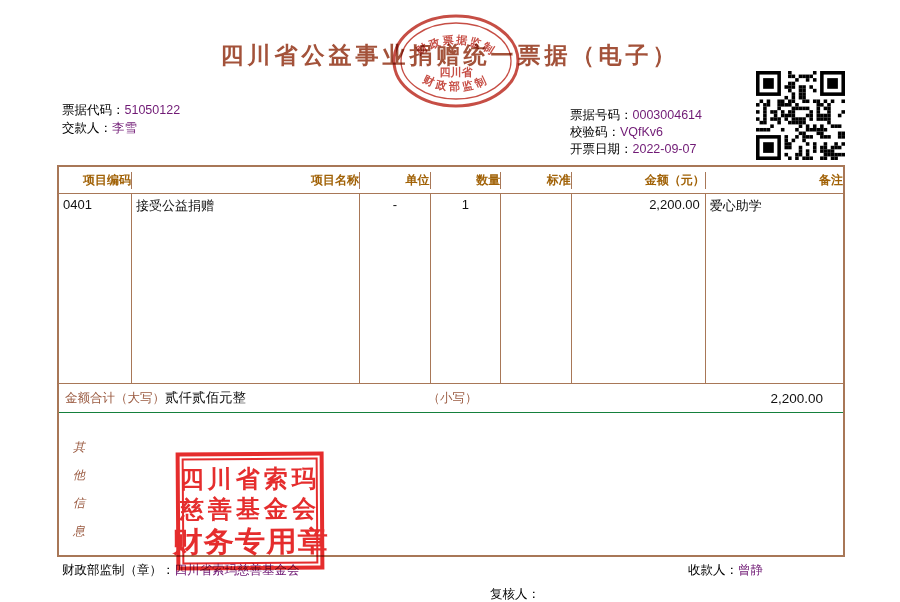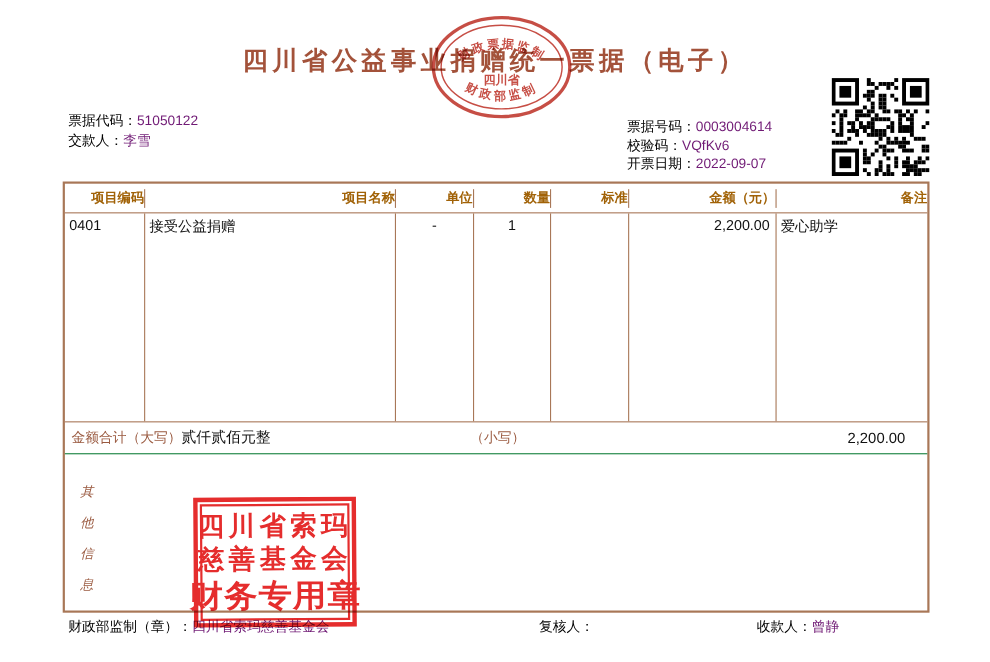--- a/index.html
+++ b/index.html
@@ -50,21 +50,21 @@
         border:4px solid #e31d1d;box-sizing:border-box;padding:2px;
         mix-blend-mode:multiply;opacity:.93;transform:rotate(-.4deg);}
   .seal-inner{width:100%;height:100%;border:2px solid #e31d1d;box-sizing:border-box;
               display:flex;flex-direction:column;justify-content:space-evenly;align-items:center;}
   .seal-line{color:#e31d1d;font-weight:bold;font-size:24px;letter-spacing:4px;
              line-height:1;white-space:nowrap;font-family:"Liberation Sans",sans-serif;}
   .seal-line3{font-size:28px;letter-spacing:1px;transform:scaleX(1.08);}
   
   .footer{position:absolute;left:57px;top:562px;width:788px;height:22px;font-size:12.5px;}
   .f-payee{position:absolute;left:5px;}
-  .f-review{position:absolute;left:433px;}
+  .f-review{position:absolute;left:433px;margin-top:24px;}
   .f-cashier{position:absolute;left:631px;}
 </style>
 </head>
 <body>
 
 <div id="page">
 
   <div class="title">四川省公益事业捐赠统一票据（电子）</div>
 
   <svg class="oval-stamp" viewBox="0 0 132 98">

